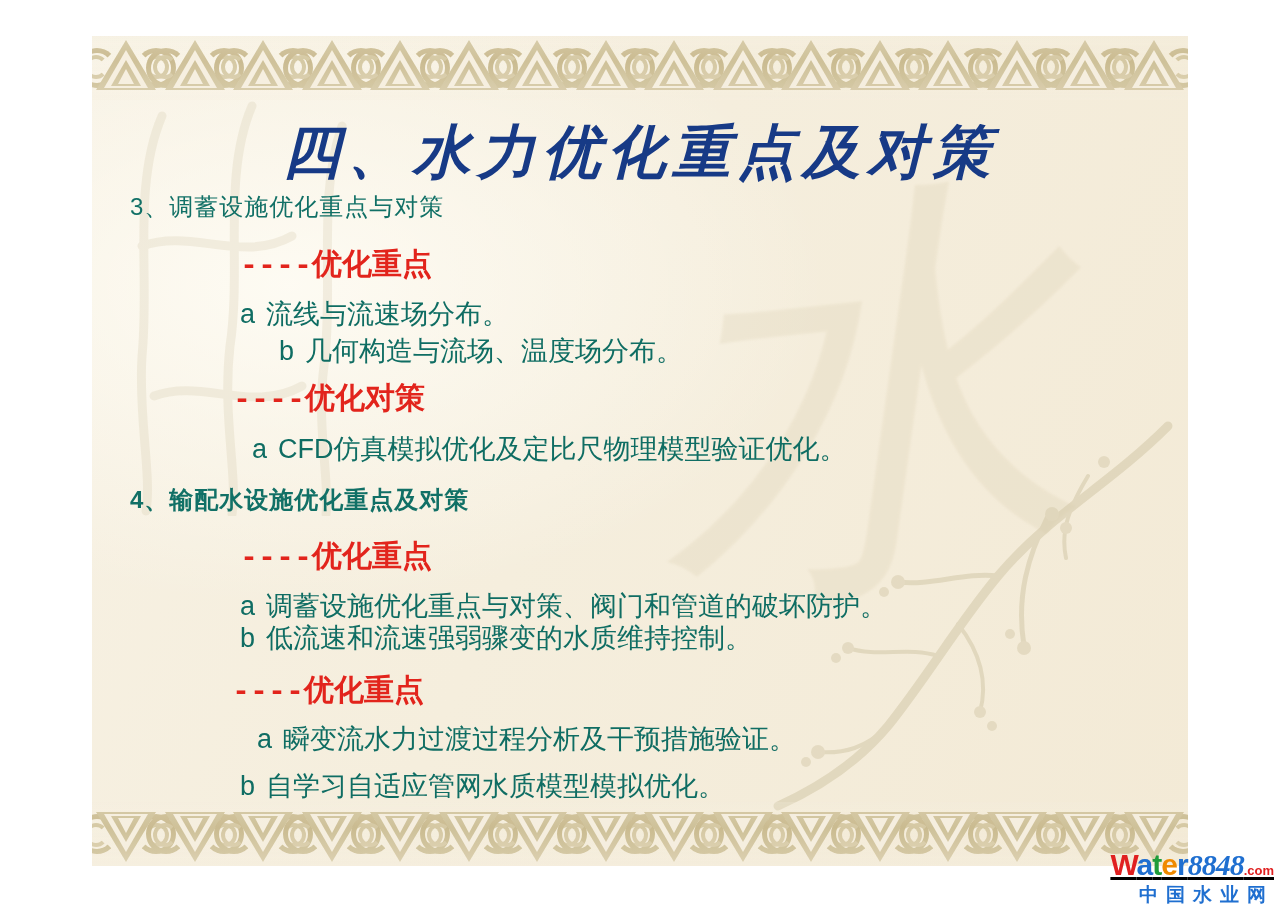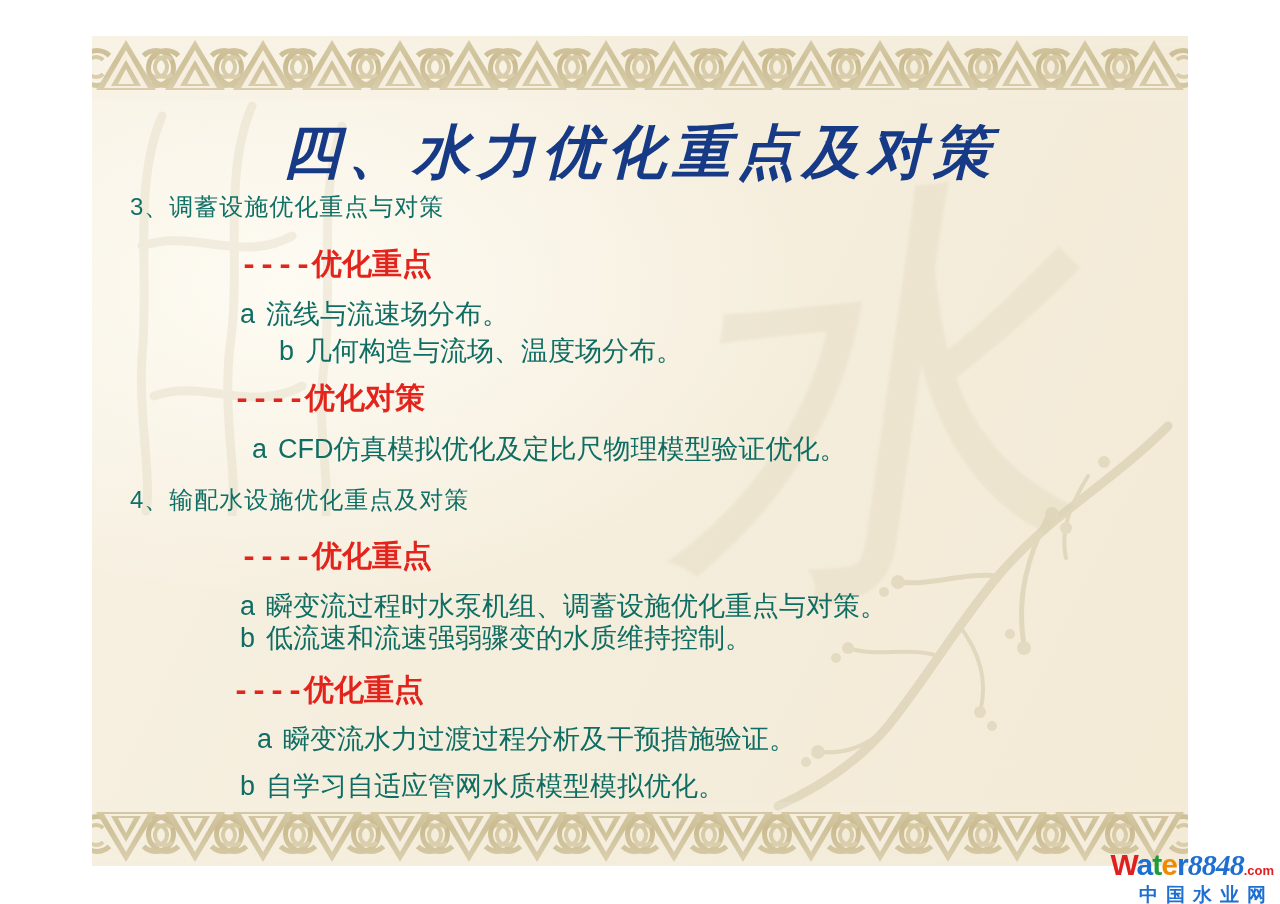--- a/index.html
+++ b/index.html
@@ -224,21 +224,21 @@
   }
 
   
   #sec3-head      { left: 38px;  top: 155px; }
   #sec3-sub1      { left: 148px; top: 208px; }
   #sec3-b1        { left: 148px; top: 260px; }
   #sec3-b2        { left: 148px; top: 297px; margin-left: 39px; }
   #sec3-sub2      { left: 141px; top: 342px; }
   #sec3-b3        { left: 160px; top: 395px; }
 
-  #sec4-head      { left: 38px;  top: 448px; }
+  #sec4-head      { left: 38px;  top: 448px; font-weight: bold; }
   #sec4-sub1      { left: 148px; top: 500px; }
   #sec4-b1        { left: 148px; top: 552px; }
   #sec4-b2        { left: 148px; top: 584px; }
   #sec4-sub2      { left: 140px; top: 634px; }
   #sec4-b3        { left: 165px; top: 685px; }
   #sec4-b4        { left: 148px; top: 723px; margin-top: 9px; }
 
   
   #branding {
     position: absolute;
@@ -271,20 +271,21 @@
     top: 30px;
     text-align: right;
   }
   #water-word {
     font-family: "Liberation Sans", "DejaVu Sans", sans-serif;
     font-weight: bold;
     font-size: 30px;
     line-height: 1;
     letter-spacing: -1px;
     white-space: nowrap;
+    text-decoration: underline;
   }
   #water-word .w  { color: #e02020; }
   #water-word .a  { color: #1f6fd0; }
   #water-word .t  { color: #1f9c3a; }
   #water-word .e  { color: #f08a00; }
   #water-word .r  { color: #1f6fd0; }
   #water-word .num{ color: #1f6fd0; font-style: italic; font-family: "Liberation Serif","DejaVu Serif",serif; }
   #water-word .dom{ color: #e02020; font-size: 13px; font-weight: bold; letter-spacing: 0; }
   #water-sub {
     margin-top: 2px;
@@ -688,21 +689,21 @@
 
     <div class="sub-head" id="sec3-sub2">----优化对策</div>
     <div class="bullet" id="sec3-b3">
       <span class="mk">a</span><span>CFD仿真模拟优化及定比尺物理模型验证优化。</span>
     </div>
 
     <div class="sec-head" id="sec4-head">4、输配水设施优化重点及对策</div>
 
     <div class="sub-head" id="sec4-sub1">----优化重点</div>
     <div class="bullet" id="sec4-b1">
-      <span class="mk">a</span><span>瞬变流过程时水泵机组、调蓄设施优化重点与对策。</span>
+      <span class="mk">a</span><span>调蓄设施优化重点与对策、阀门和管道的破坏防护。</span>
     </div>
     <div class="bullet" id="sec4-b2">
       <span class="mk">b</span><span>低流速和流速强弱骤变的水质维持控制。</span>
     </div>
 
     <div class="sub-head" id="sec4-sub2">----优化重点</div>
     <div class="bullet" id="sec4-b3">
       <span class="mk">a</span><span>瞬变流水力过渡过程分析及干预措施验证。</span>
     </div>
     <div class="bullet" id="sec4-b4">

